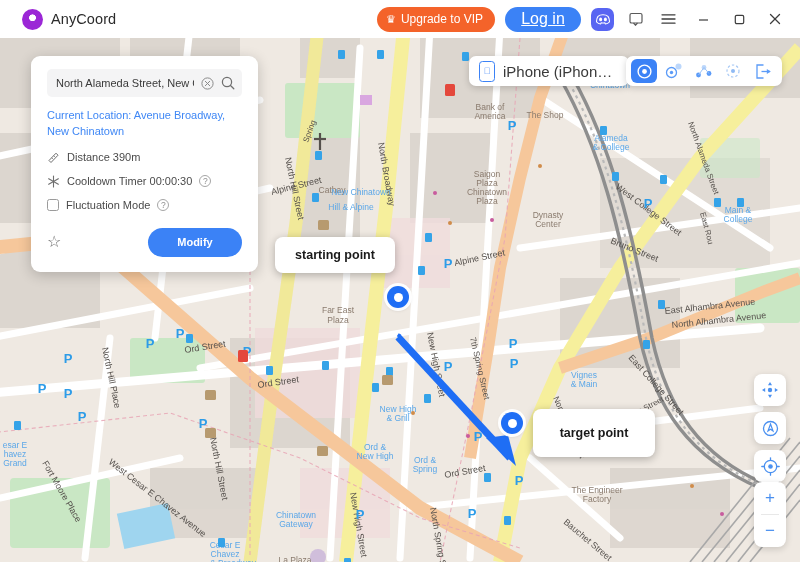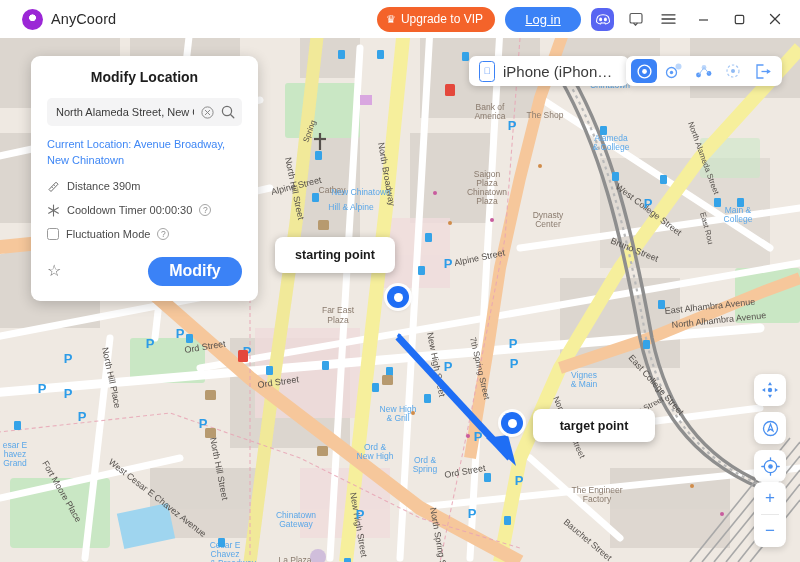--- a/index.html
+++ b/index.html
@@ -36,21 +36,21 @@
   .tb-right { margin-left: auto; display: flex; align-items: center; gap: 10px; }
   .btn-vip {
     display: flex; align-items: center; gap: 5px;
     background: #f4632a; color: #fff; border: none; border-radius: 14px;
     height: 25px; padding: 0 12px 0 9px; font-size: 12px; cursor: pointer;
     font-family: "Liberation Sans", sans-serif;
   }
   .crown { font-size: 11px; line-height: 1; }
   .btn-login {
     background: #3b82f6; color: #fff; border: none; border-radius: 13px;
-    height: 25px; width: 76px; font-size: 13px; cursor: pointer;
+    height: 25px; width: 76px; font-size: 16px; cursor: pointer;
     font-family: "Liberation Sans", sans-serif;
     text-decoration: underline;
   }
   .icon-sq {
     width: 23px; height: 23px; display: flex; align-items: center; justify-content: center;
     cursor: pointer; color: #5a5a5a;
   }
   .discord {
     width: 23px; height: 23px; border-radius: 7px; background: #5865f2;
     display: flex; align-items: center; justify-content: center;
@@ -100,21 +100,21 @@
     width: 12px; height: 12px; border: 1.1px solid #a6a6a6; border-radius: 50%;
     font-size: 8.5px; color: #8d8d8d; display: flex; align-items: center;
     justify-content: center; cursor: pointer; flex: none;
   }
   .panel-foot {
     display: flex; align-items: center; margin-top: 17px;
   }
   .star { font-size: 16px; color: #6b6b6b; cursor: pointer; line-height: 1; }
   .btn-modify {
     margin-left: auto; background: #3b82f6; color: #fff; border: none;
-    border-radius: 15px; height: 29px; width: 94px; font-size: 16px;
+    border-radius: 15px; height: 29px; width: 94px; font-size: 11px;
     font-weight: bold; cursor: pointer; font-family: "Liberation Sans", sans-serif;
   }
 
   
   .device-chip {
     position: absolute; top: 56px; left: 469px; height: 30px; width: 160px;
     background: #ffffff; border-radius: 7px; box-shadow: 0 2px 7px rgba(0,0,0,.18);
     display: flex; align-items: center; gap: 8px; padding: 0 10px; z-index: 40;
     cursor: pointer;
   }
@@ -155,21 +155,21 @@
   .zoom-div { height: 1px; background: #e8e8e8; margin: 0 7px; }
 
   
   .callout {
     position: absolute; background: #ffffff; border-radius: 8px;
     box-shadow: 0 2px 8px rgba(0,0,0,.28); font-size: 12.5px; font-weight: bold;
     color: #1a1a1a; display: flex; align-items: center; justify-content: center;
     z-index: 35;
   }
   #callout-start { left: 275px; top: 237px; width: 120px; height: 36px; text-align: right; }
-  #callout-target { left: 533px; top: 409px; width: 122px; height: 33px; }
+  #callout-target { left: 533px; top: 409px; width: 122px; height: 48px; }
 
   
   .marker {
     position: absolute; width: 22px; height: 22px; border-radius: 50%;
     background: #1f6ef5; display: flex; align-items: center; justify-content: center;
     box-shadow: 0 0 0 3px rgba(255,255,255,.95), 0 1px 4px rgba(0,0,0,.35);
     z-index: 30;
   }
   .marker::after { content:""; width: 9px; height: 9px; border-radius: 50%; background: #fff; }
   #marker-start { left: 387px; top: 286px; }
@@ -521,21 +521,20 @@
     </svg>
   </div>
 
   <div class="marker" id="marker-start"></div>
   <div class="marker" id="marker-target"></div>
 
   <div class="callout" id="callout-start">starting point</div>
   <div class="callout" id="callout-target">target point</div>
 
   <div class="panel">
-    <div class="panel-title">Modify Location</div>
 
     <div class="search-row">
       <div class="search-val" title="Search location">North Alameda Street,  New Chir</div>
       <span class="clear-ic">
         <svg width="13" height="13" viewBox="0 0 13 13">
           <circle cx="6.5" cy="6.5" r="5.6" fill="none" stroke="#8a8a8a" stroke-width="1"></circle>
           <g stroke="#8a8a8a" stroke-width="1" stroke-linecap="round">
             <line x1="4.3" y1="4.3" x2="8.7" y2="8.7"></line>
               <line x1="8.7" y1="4.3" x2="4.3" y2="8.7"></line>
           </g>

